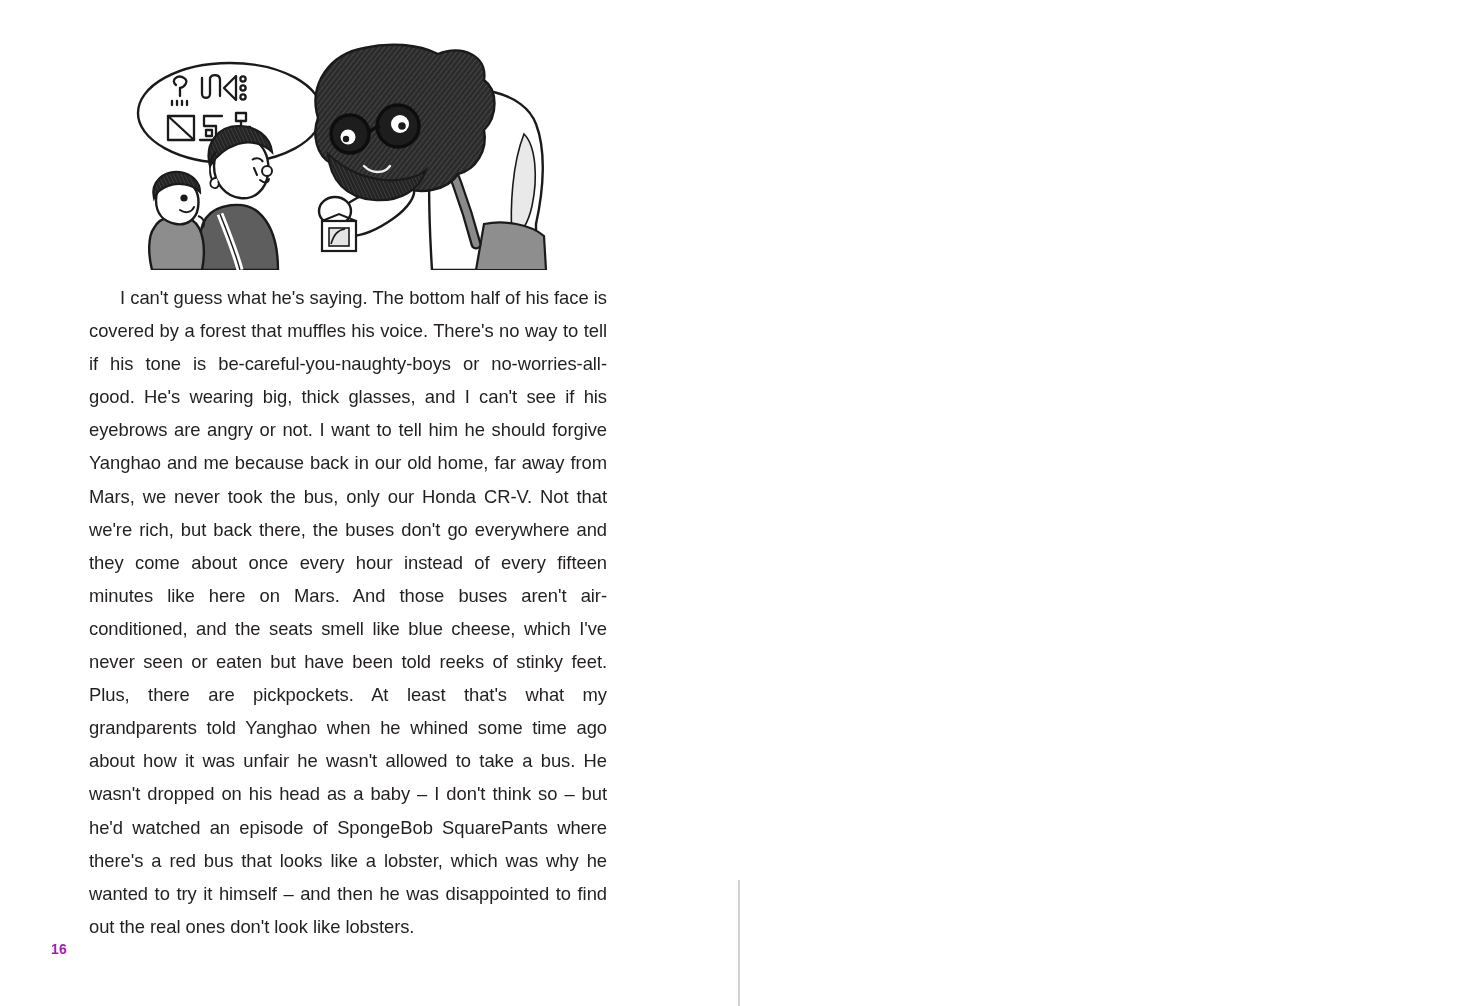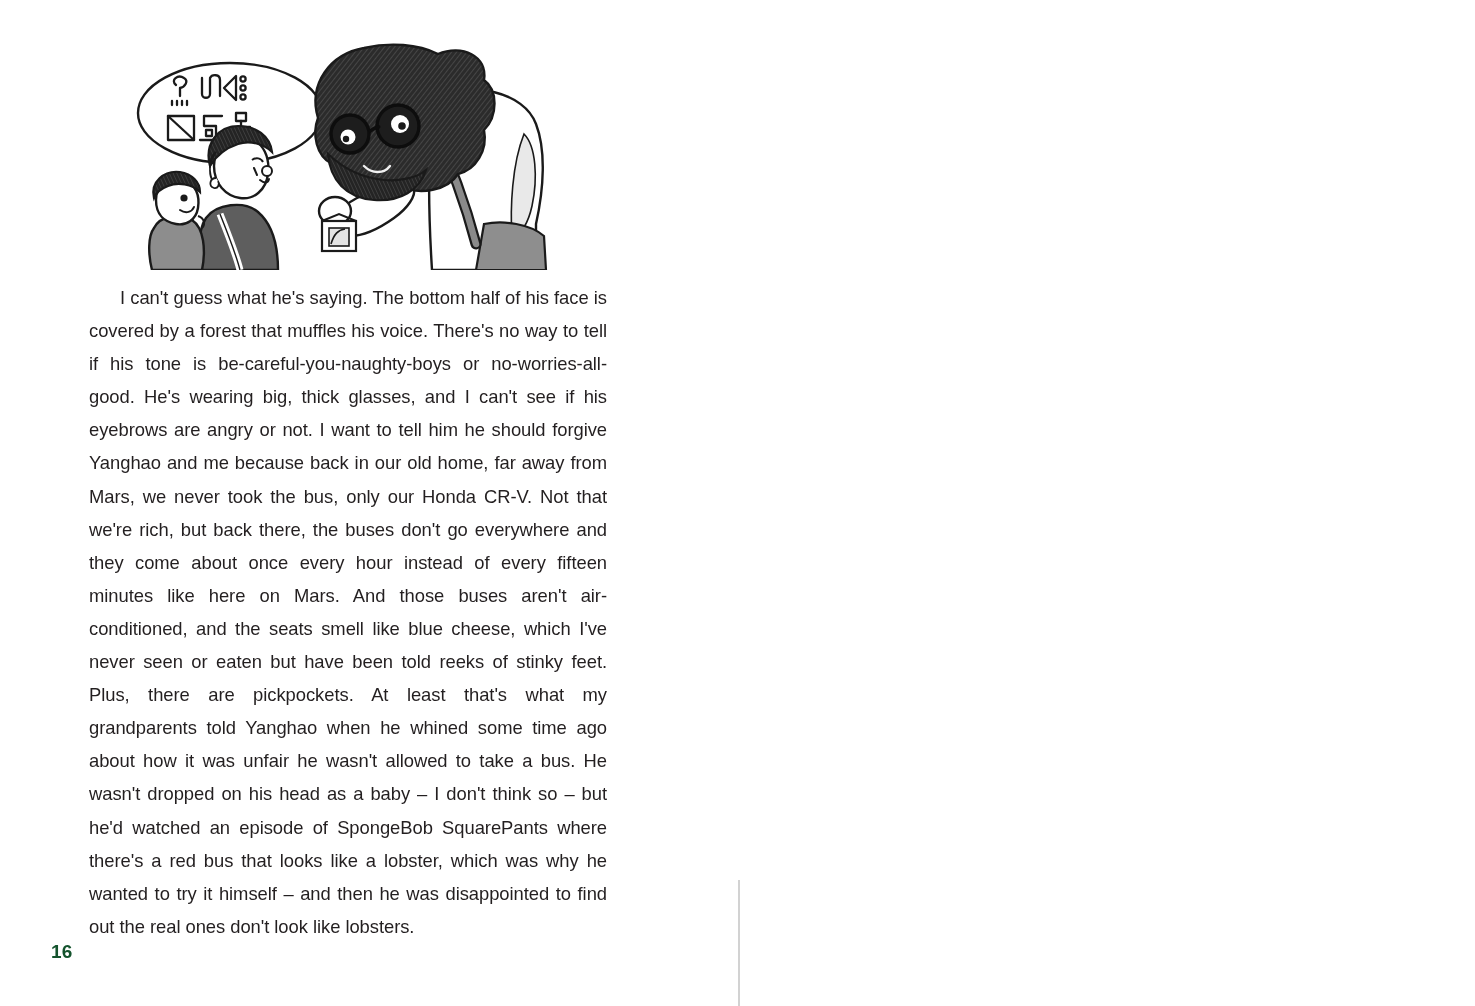--- a/index.html
+++ b/index.html
@@ -58,23 +58,23 @@
     color: #231f20;
     word-spacing: 0px;
     hyphens: none;
   }
   p.body.indent { text-indent: 31px; }
   p.body.lastline-left { text-align-last: left; }
 
   
   .folio {
     position: absolute;
-    font-size: 19px;
+    font-size: 14px;
     font-weight: bold;
-    color: #14532d;
+    color: #a21caf;
     letter-spacing: 0.3px;
   }
   .folio-left  { left: 51px;  top: 941px; }
 
   
   .illo-left {
     position: absolute;
     left: 132px;
     top: 38px;
     width: 440px;

